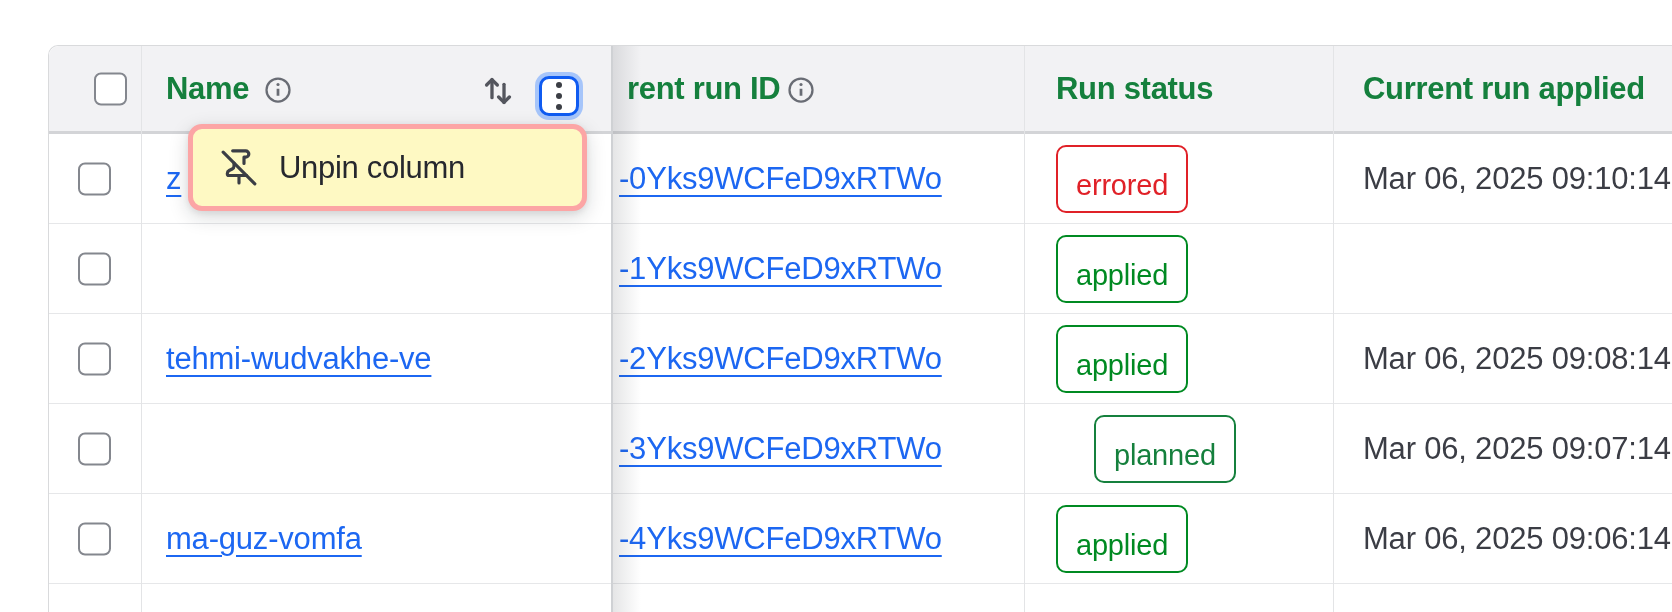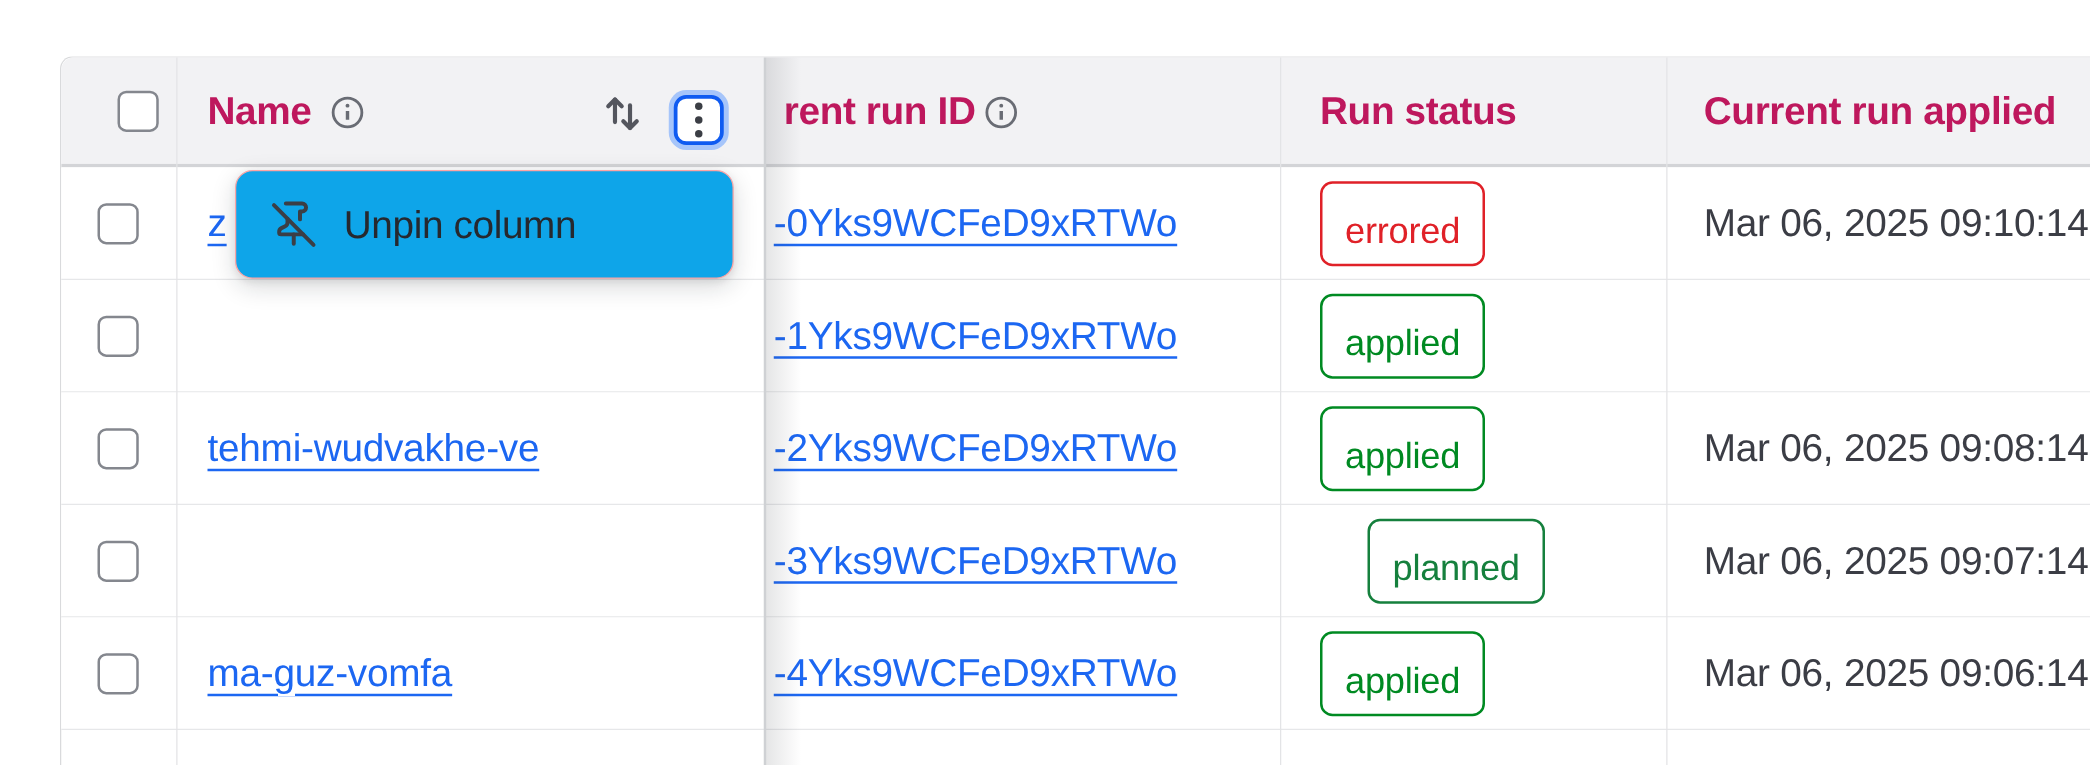--- a/index.html
+++ b/index.html
@@ -7,21 +7,21 @@
               font-family:"Liberation Sans", sans-serif; }
 
   .table-wrap { position:absolute; left:48px; top:45px; width:1624px; height:567px;
                 border-left:1px solid #d9dadc; border-top:1px solid #d9dadc;
                 border-radius:10px 0 0 0; background:#fff; }
 
   
   .thead { position:relative; height:88px; background:#f2f2f4;
            border-bottom:3px solid #d3d4d7; border-radius:10px 0 0 0; }
   .th-label { position:absolute; top:50%; transform:translateY(-50%);
-              font-size:31px; font-weight:700; color:#be185d; letter-spacing:-0.3px; white-space:nowrap; }
+              font-size:31px; font-weight:700; color:#15803d; letter-spacing:-0.3px; white-space:nowrap; }
 
   
   .row { position:relative; height:90px; border-bottom:1px solid #e6e7e9; background:#fff; }
   .cell { position:absolute; top:50%; transform:translateY(-50%); white-space:nowrap; }
 
   .link { font-size:31px; color:#1c67f2; letter-spacing:-0.2px; text-decoration:underline;
           text-decoration-thickness:2px; text-underline-offset:6px; cursor:pointer; }
   .timestamp { font-size:31px; color:#3b3d45; letter-spacing:-0.2px; }
 
   
@@ -39,22 +39,22 @@
            border:2px solid currentColor; border-radius:10px; padding:22px 18px 9px; background:#fff; }
 
   
   .icon-btn { position:absolute; background:none; border:none; cursor:pointer; }
   .kebab-btn { left:490px; top:30px; width:40px; height:40px; background:#fff;
                border:3px solid #0f5bf1; border-radius:10px; box-shadow:0 0 0 4px #a6c5fa;
                display:flex; flex-direction:column; align-items:center; justify-content:center; gap:5px; }
   .kebab-btn i { width:6px; height:6px; border-radius:50%; background:#3b3e45; }
 
   
-  .dropdown { position:absolute; left:188px; top:136px; width:399px; height:87px; z-index:50;
-              background:#0ea5e9; border:1px solid #fca5a5; border-radius:14px;
+  .dropdown { position:absolute; left:188px; top:124px; width:399px; height:87px; z-index:50;
+              background:#fef9c3; border:5px solid #fca5a5; border-radius:14px;
               box-shadow:0 6px 20px rgba(20,22,28,0.16), 0 2px 6px rgba(20,22,28,0.08);
               display:flex; align-items:center; }
   .dropdown-item { display:flex; align-items:center; gap:20px; padding:0 10px 0 26px;
                    width:100%; height:100%; cursor:pointer; }
   .dropdown-item span.lbl { font-size:31px; font-weight:500; color:#26282e; letter-spacing:-0.3px; }
 
   svg { display:block; }
 </style>
 </head>
 <body>

